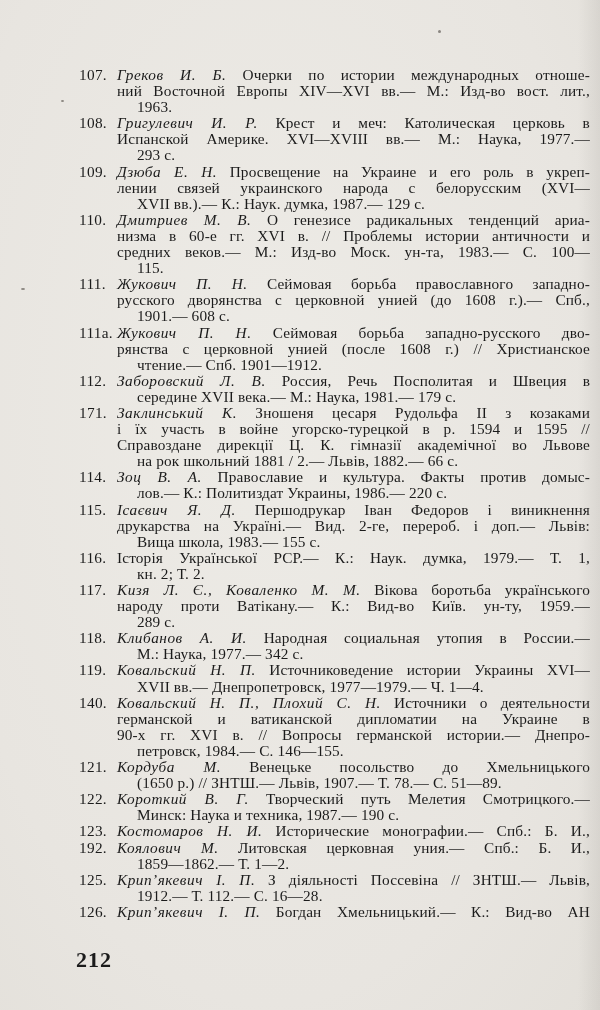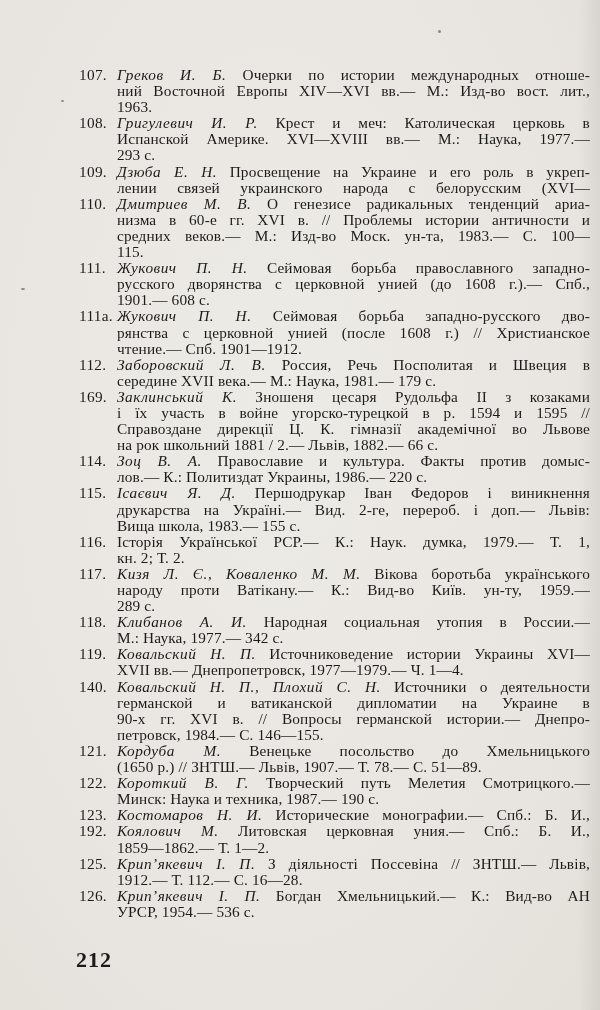--- a/index.html
+++ b/index.html
@@ -34,21 +34,21 @@
     flex: 0 0 38px;
     width: 38px;
     letter-spacing: 0.3px;
   }
   .body { flex: 1 1 auto; min-width: 0; }
   .line {
     text-align: justify;
     text-align-last: justify;
     letter-spacing: 0.15px;
   }
-  .line.last { text-align-last: left; }
+  .line.last { text-align-last: left; margin-left: 20px; }
   .author { font-style: italic; letter-spacing: 0.5px; }
   .pagenum {
     position: absolute;
     left: 76px; top: 947px;
     font-size: 22px;
     font-weight: bold;
     letter-spacing: 1px;
   }
   .speck {
     position: absolute;
@@ -78,20 +78,21 @@
           <div class="line"><span class="author">Григулевич И. Р.</span> Крест и меч: Католическая церковь в</div>
           <div class="line">Испанской Америке. XVI—XVIII вв.— М.: Наука, 1977.—</div>
           <div class="line last">293 с.</div>
         </div>
       </div>
       <div class="entry">
         <span class="num">109.</span>
         <div class="body">
           <div class="line"><span class="author">Дзюба Е. Н.</span> Просвещение на Украине и его роль в укреп-</div>
           <div class="line">лении связей украинского народа с белорусским (XVI—</div>
+          <div class="line last">XVII вв.).— К.: Наук. думка, 1987.— 129 с.</div>
         </div>
       </div>
       <div class="entry">
         <span class="num">110.</span>
         <div class="body">
           <div class="line"><span class="author">Дмитриев М. В.</span> О генезисе радикальных тенденций ариа-</div>
           <div class="line">низма в 60-е гг. XVI в. // Проблемы истории античности и</div>
           <div class="line">средних веков.— М.: Изд-во Моск. ун-та, 1983.— С. 100—</div>
           <div class="line last">115.</div>
         </div>
@@ -113,21 +114,21 @@
         </div>
       </div>
       <div class="entry">
         <span class="num">112.</span>
         <div class="body">
           <div class="line"><span class="author">Заборовский Л. В.</span> Россия, Речь Посполитая и Швеция в</div>
           <div class="line last">середине XVII века.— М.: Наука, 1981.— 179 с.</div>
         </div>
       </div>
       <div class="entry">
-        <span class="num">169.</span>
+        <span class="num">171.</span>
         <div class="body">
           <div class="line"><span class="author">Заклинський К.</span> Зношеня цесаря Рудольфа II з козаками</div>
           <div class="line">і їх участь в войне угорско-турецкой в р. 1594 и 1595 //</div>
           <div class="line">Справоздане дирекції Ц. К. гімназії академічної во Львове</div>
           <div class="line last">на рок школьний 1881 / 2.— Львів, 1882.— 66 с.</div>
         </div>
       </div>
       <div class="entry">
         <span class="num">114.</span>
         <div class="body">
@@ -212,21 +213,20 @@
         <span class="num">125.</span>
         <div class="body">
           <div class="line"><span class="author">Крип’якевич І. П.</span> З діяльності Поссевіна // ЗНТШ.— Львів,</div>
           <div class="line last">1912.— Т. 112.— С. 16—28.</div>
         </div>
       </div>
       <div class="entry">
         <span class="num">126.</span>
         <div class="body">
           <div class="line"><span class="author">Крип’якевич І. П.</span> Богдан Хмельницький.— К.: Вид-во АН</div>
-          <div class="line last">УРСР, 1954.— 536 с.</div>
         </div>
       </div>
     </div>
   <div class="pagenum">212</div>
   <div class="speck s1"></div>
   <div class="speck s2"></div>
   <div class="speck s3"></div>
 </div>
 
 </body></html>

